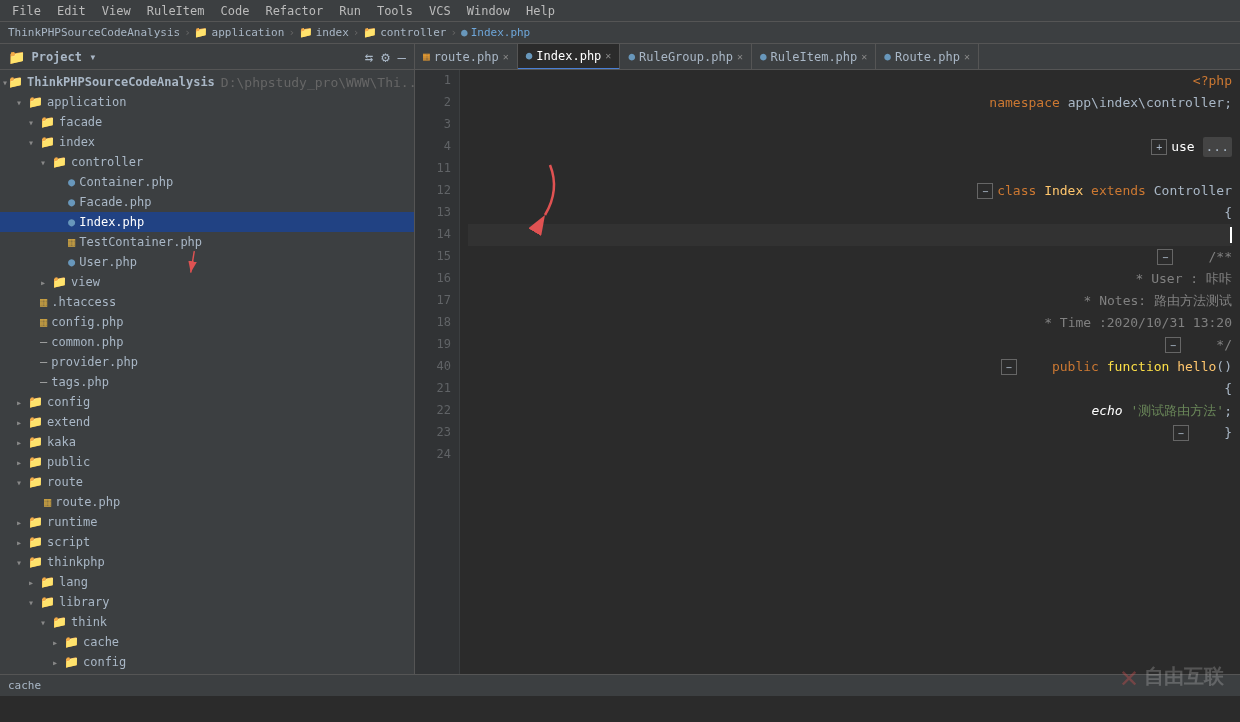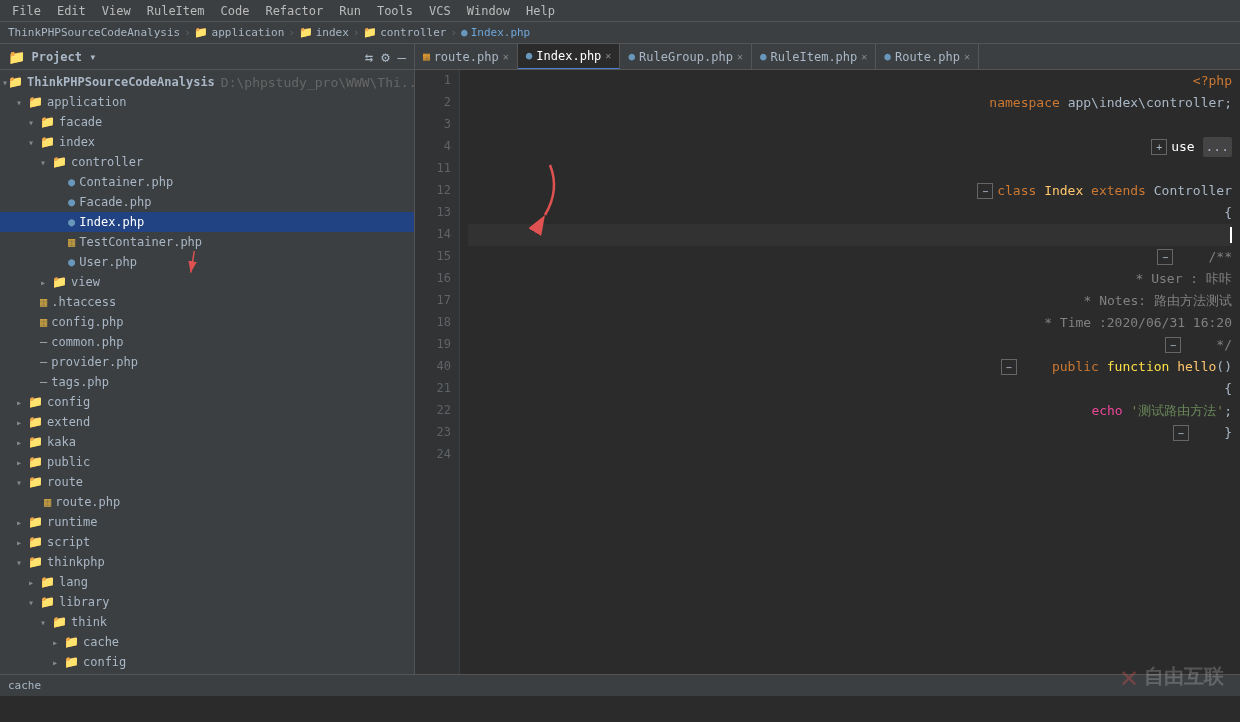--- a/index.html
+++ b/index.html
@@ -196,21 +196,21 @@
     }
     .fold-spacer { display: inline-block; width: 20px; }
 
     
     .kw-php { color: #cc7832; } 
     .kw-use { color: #ffffff; }
     .kw-namespace { color: #cc7832; }
     .kw-extends { color: #cc7832; }
     .kw-public { color: #cc7832; }
     .kw-function { color: #fde047; }
-    .kw-echo { color: #ec4899; }
+    .kw-echo { color: #ffffff; font-style: italic; }
     .tag-php { color: #cc7832; }
     .class-name { color: #ffc66d; }
     .comment { color: #808080; }
     .string { color: #6a8759; }
     .use-dots { background: #444; color: #a9b7c6; padding: 0 3px; border-radius: 2px; }
 
     
     #statusbar {
       background: #3c3f41;
       height: 22px;
@@ -601,21 +601,21 @@
 
         <div class="code-line">
           <span class="fold-spacer"></span>
           <span>&nbsp;&nbsp;&nbsp;&nbsp;</span>
           <span class="comment">* Notes: 路由方法测试</span>
         </div>
 
         <div class="code-line">
           <span class="fold-spacer"></span>
           <span>&nbsp;&nbsp;&nbsp;&nbsp;</span>
-          <span class="comment">* Time :2020/06/31 16:20</span>
+          <span class="comment">* Time :2020/10/31 13:20</span>
         </div>
 
         <div class="code-line">
           <span class="fold-marker">−</span>
           <span>&nbsp;&nbsp;&nbsp;&nbsp;</span>
           <span class="comment">*/</span>
         </div>
 
         <div class="code-line">
           <span class="fold-marker">−</span>

